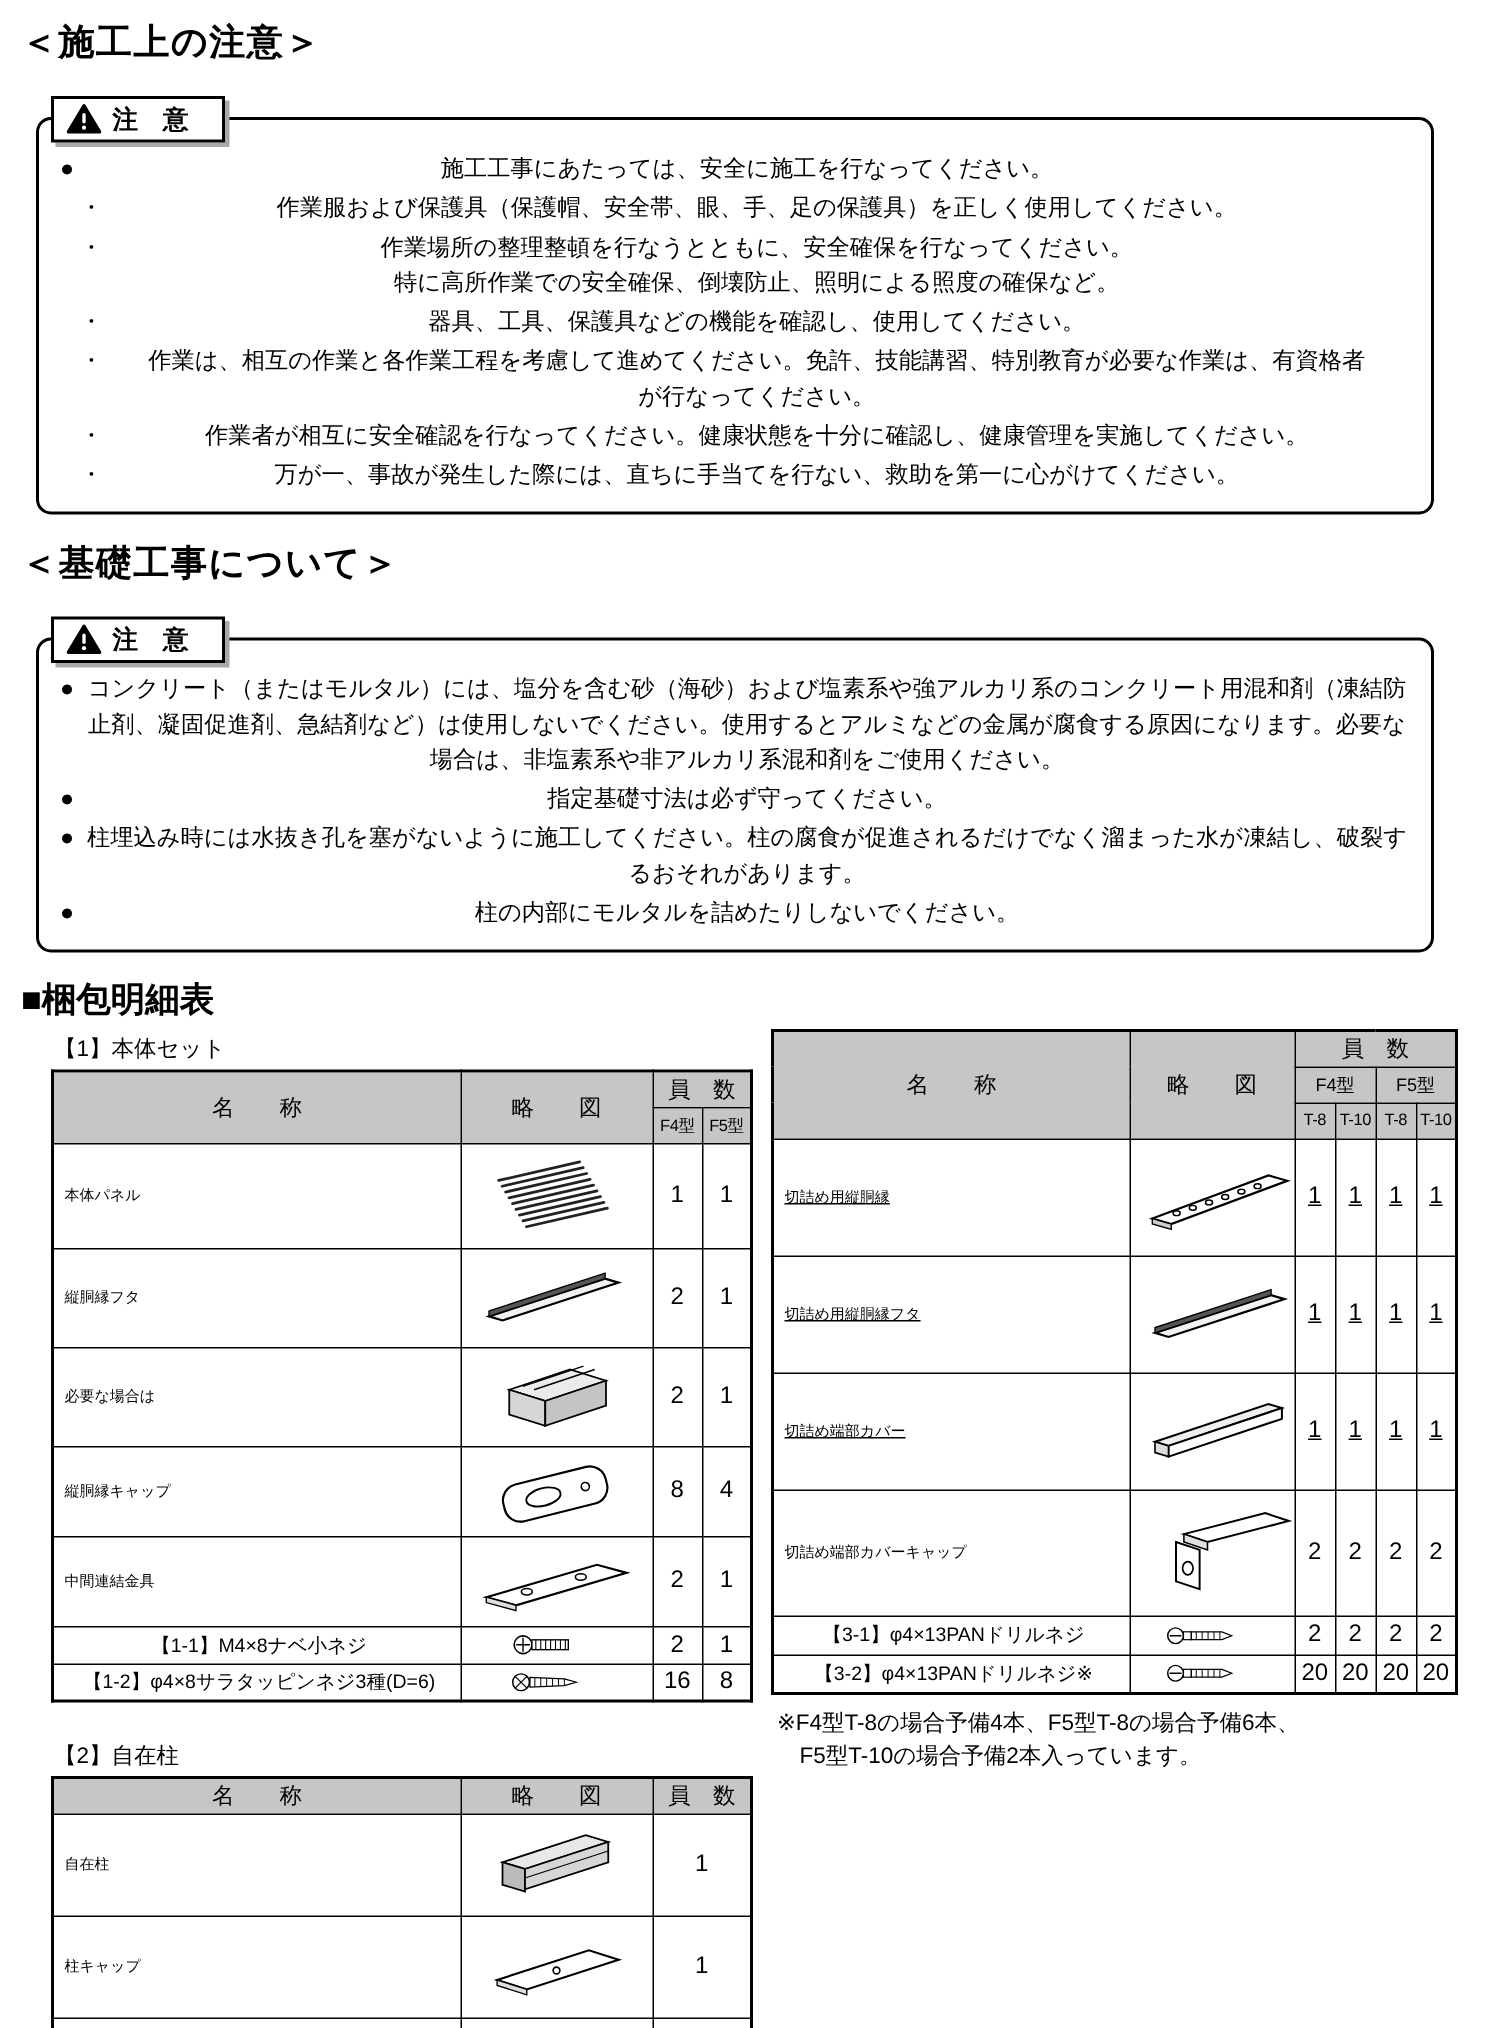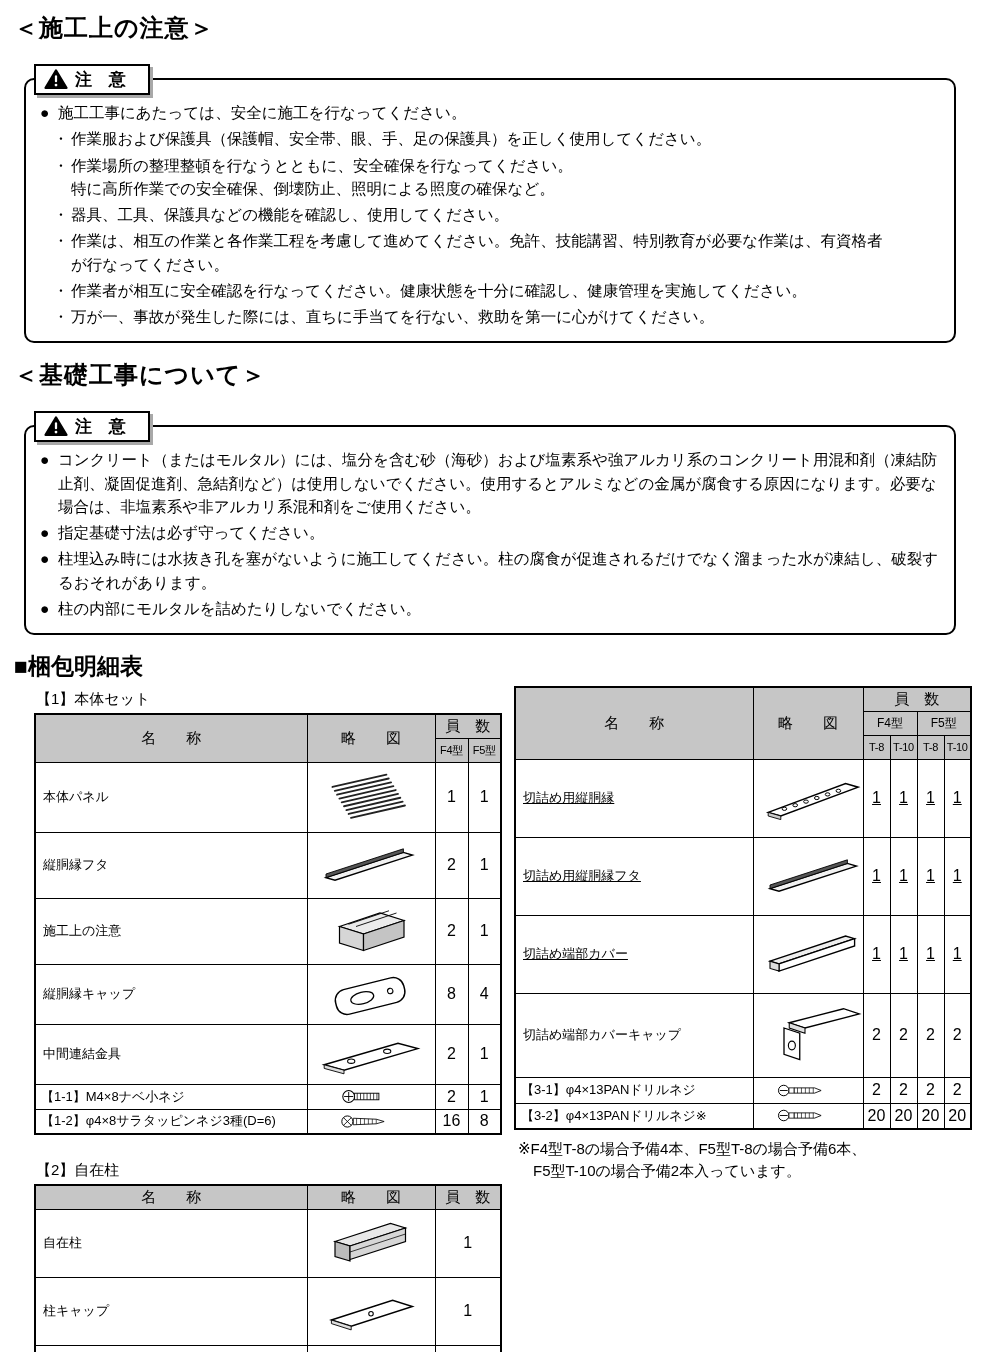--- a/index.html
+++ b/index.html
@@ -27,37 +27,37 @@
     background:#fff; border:2px solid #000;
     padding:2px 16px 2px 8px;
     box-shadow:3px 3px 0 #a8a8a8;
   }
   .caution-tab .warn-svg { width:24px; height:21px; display:block; }
   .caution-tab .caution-label { font-size:17px; font-weight:bold; letter-spacing:6px; white-space:nowrap; }
 
   .c-item { display:flex; font-size:15.5px; line-height:1.5; margin:3px 0; }
   .c-item .marker { flex:none; width:18px; }
   .c-item.sub { margin-left:13px; }
-  .c-item .text { flex:1; white-space:pre-line; }
+  .c-item .text { flex:1; white-space:pre-line;text-align:center; }
 
   .pack-heading { font-size:23px; font-weight:bold; margin:14px 0 4px 2px; }
 
   .tables { display:flex; gap:12px; align-items:flex-start; margin-left:22px; }
   .col-left { width:468px; }
   .col-right { width:458px; }
   .tbl-title { font-size:15px; margin:4px 0 4px 2px; }
   .tbl-title.mid { margin-top:26px; }
 
   table { border-collapse:collapse; table-layout:fixed; width:100%; border:2px solid #000; }
   th, td { border:1px solid #000; overflow:hidden; }
   th { background:#c6c6c6; font-size:15px; font-weight:normal; text-align:center; height:24px; }
   th.h-sub { font-size:11px; letter-spacing:-0.3px; }
   th.h-sub2 { font-size:12px; }
-  td.name { font-size:13px; padding:3px 4px 3px 7px; vertical-align:middle; }
-  td.name.small { font-size:13px; padding:1px 2px 1px 5px; white-space:nowrap; }
+  td.name { font-size:10px; padding:3px 4px 3px 7px; vertical-align:middle; }
+  td.name.small { font-size:13px; padding:1px 2px 1px 5px; white-space:nowrap;text-align:center; }
   td.qty { text-align:center; font-size:16px; vertical-align:middle; }
   td.diagram { text-align:center; vertical-align:middle; }
   td.diagram svg.big { width:122px; height:54px; display:inline-block; vertical-align:middle; }
   td.diagram svg.tall { width:116px; height:70px; display:inline-block; vertical-align:middle; }
   td.diagram svg.screw { width:82px; height:21px; display:inline-block; vertical-align:middle; }
 
   tr.rh70 { height:70px; } tr.rh66 { height:66px; } tr.rh60 { height:60px; }
   tr.rh25 { height:25px; } tr.rh68 { height:68px; } tr.rh24 { height:36px; }
   tr.rh78 { height:78px;text-decoration:underline; } tr.rh84 { height:84px; } tr.rh26 { height:26px; }
 
@@ -293,21 +293,21 @@
           </tr>
           <tr class="rh66">
             <td class="name">縦胴縁フタ</td>
             <td class="diagram"><svg class="big" viewBox="0 0 120 60">
                   <use href="#sym-bar-thin"></use>
                 </svg></td>
             <td class="qty">2</td>
             <td class="qty">1</td>
           </tr>
           <tr class="rh66">
-            <td class="name">施工上の注意</td>
+            <td class="name">必要な場合は</td>
             <td class="diagram"><svg class="big" viewBox="0 0 120 72">
                   <use href="#sym-channel"></use>
                 </svg></td>
             <td class="qty">2</td>
             <td class="qty">1</td>
           </tr>
           <tr class="rh60">
             <td class="name">縦胴縁キャップ</td>
             <td class="diagram"><svg class="big" viewBox="0 0 120 60">
                   <use href="#sym-cap-plate"></use>

